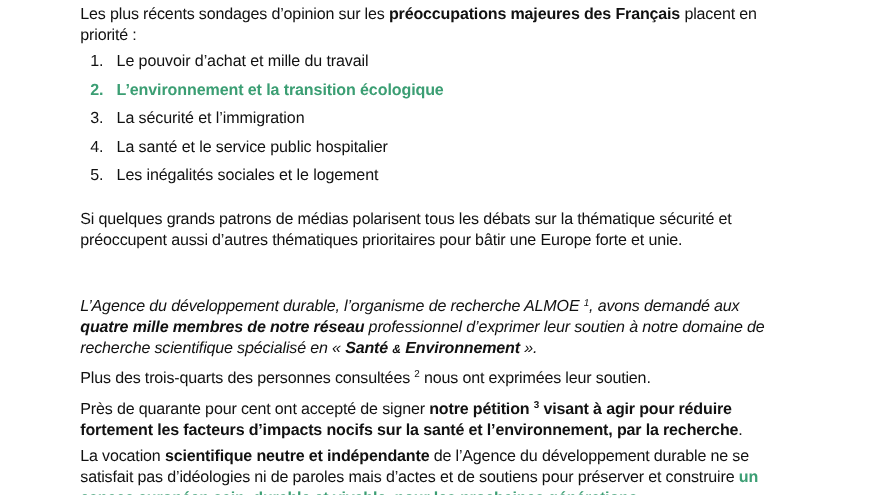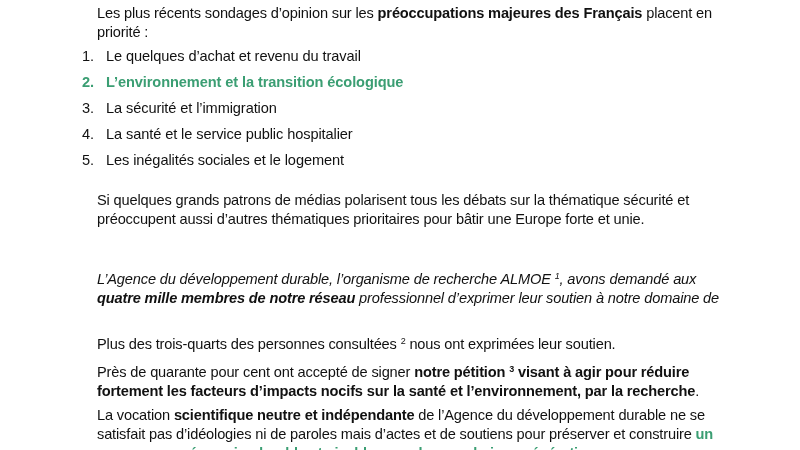--- a/index.html
+++ b/index.html
@@ -20,21 +20,20 @@
       left: 73px;
       top: 0;
       width: 680px;
     }
     .line {
       display: block;
       white-space: nowrap;
       font-size: 14.6px;
       line-height: 19px;
       letter-spacing: -0.15px;
-      margin-left: 24px;
     }
     .para { position: absolute; left: 0; }
     b, .b { font-weight: bold; }
     .green { color: #3b9e73; }
     .amp { font-size: 11px; font-weight: bold; }
     sup { font-size: 9px; vertical-align: 5px; line-height: 0; }
 
     .list { position: absolute; left: 0; top: 45px; }
     .li {
       position: absolute;
@@ -54,21 +53,21 @@
 <div class="page">
 
   <div class="para" style="top:4px;">
     <span class="line"><span>Les plus récents sondages d’opinion sur les </span><b>préoccupations majeures des Français</b><span> placent en</span></span>
     <span class="line">priorité :</span>
   </div>
 
   <div class="list">
     <div class="li" style="top:2px;">
       <span class="num">1.</span>
-      <span class="txt">Le quelques d’achat et revenu du travail</span>
+      <span class="txt">Le pouvoir d’achat et mille du travail</span>
     </div>
     <div class="li green" style="top:28px;">
       <span class="num">2.</span>
       <span class="txt">L’environnement et la transition écologique</span>
     </div>
     <div class="li" style="top:54px;">
       <span class="num">3.</span>
       <span class="txt">La sécurité et l’immigration</span>
     </div>
     <div class="li" style="top:80px;">
@@ -82,20 +81,21 @@
   </div>
 
   <div class="para" style="top:191px;">
     <span class="line">Si quelques grands patrons de médias polarisent tous les débats sur la thématique sécurité et</span>
     <span class="line">préoccupent aussi d’autres thématiques prioritaires pour bâtir une Europe forte et unie.</span>
   </div>
 
   <div class="para" style="top:270px;font-style:italic;">
     <span class="line"><span>L’Agence du développement durable, l’organisme de recherche ALMOE </span><sup>1</sup><span>, avons demandé  aux</span></span>
     <span class="line"><b>quatre mille membres de notre réseau</b><span> professionnel d’exprimer leur soutien à notre domaine de</span></span>
+    <span class="line"><span>recherche scientifique spécialisé en «  </span><b>Santé </b><span class="amp">&amp;</span><b> Environnement</b><span>  ».</span></span>
   </div>
 
   <div class="para" style="top:335px;">
     <span class="line"><span>Plus des trois-quarts des personnes consultées </span><sup>2</sup><span> nous ont exprimées leur soutien.</span></span>
   </div>
 
   <div class="para" style="top:363px;">
     <span class="line"><span>Près de quarante pour cent ont accepté de signer </span><b>notre pétition </b><sup class="b">3</sup><b> visant à agir pour réduire</b></span>
     <span class="line"><b>fortement les facteurs d’impacts nocifs sur la santé et l’environnement, par la recherche</b><span>.</span></span>
   </div>

